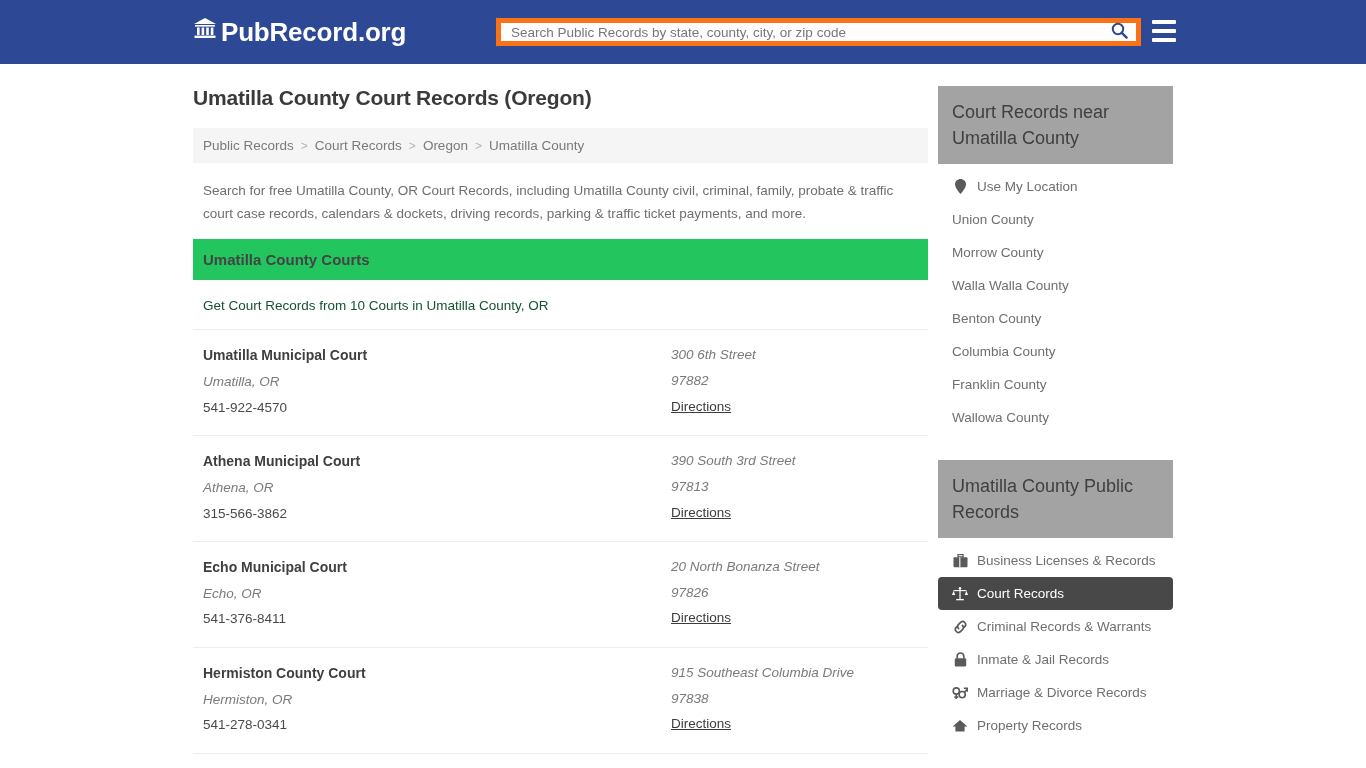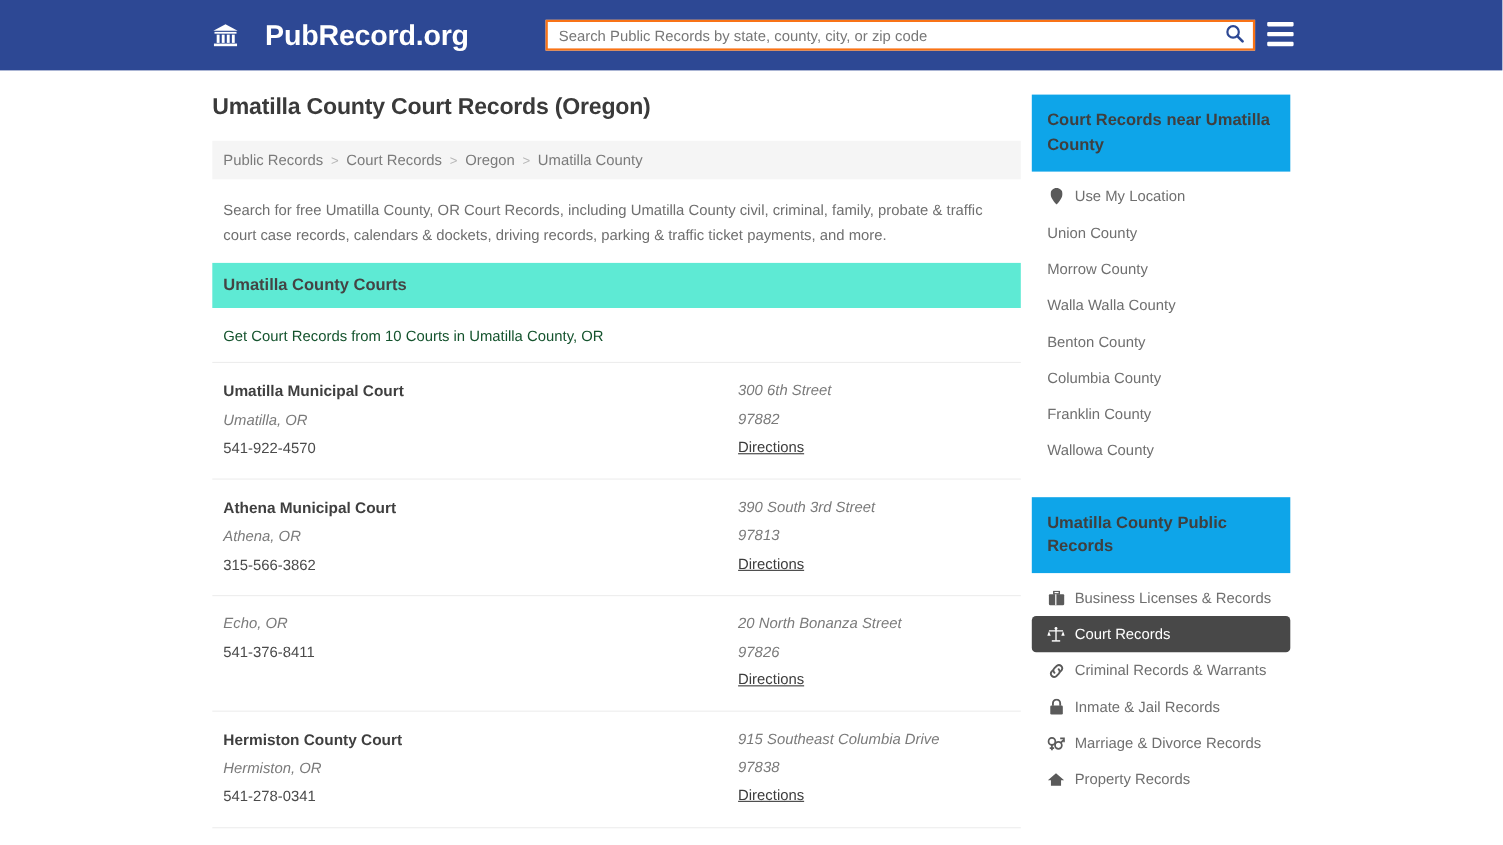--- a/index.html
+++ b/index.html
@@ -13,41 +13,41 @@
   
   .site-header {
     height: 64px;
     background: #2d4894;
     display: flex;
     align-items: center;
     position: relative;
   }
   .logo {
     display: flex;
-    align-items: flex-end;
-    gap: 24px;
+    align-items: flex-start;
+    gap: 4px;
     margin-left: 193px;
     text-decoration: none;
   }
   .logo-icon { display: block; }
   .logo-text {
     color: #ffffff;
     font-size: 26px;
     font-weight: bold;
     letter-spacing: -0.2px;
     white-space: nowrap;
   }
   .search-wrap {
     position: absolute;
     left: 496px;
     top: 18px;
     width: 645px;
     height: 28px;
     background: #ffffff;
-    border: 2px solid #f97316;
+    border: 5px solid #f97316;
     display: flex;
     align-items: flex-end;
   }
   .search-input {
     flex: 1;
     height: 100%;
     border: none;
     outline: none;
     padding: 0 10px;
     font-family: "Liberation Sans", sans-serif;
@@ -114,21 +114,21 @@
   .crumb-sep { color: #b5b5b5; font-size: 12px; }
 
   .intro {
     font-size: 13.5px;
     line-height: 1.72;
     color: #6f6f6f;
     padding: 16px 10px 14px 10px;
   }
 
   .section-head {
-    background: #5eead4;
+    background: #22c55e;
     padding: 12px 10px;
     font-size: 15px;
     font-weight: bold;
     color: #444;
   }
   .section-sub {
     font-size: 13.5px;
     color: #14532d;
     padding: 18px 10px 16px 10px;
   }
@@ -164,24 +164,24 @@
     font-size: 13.5px;
     color: #3c3c3c;
     text-decoration: underline;
     line-height: 1.9;
     display: inline-block;
     cursor: pointer;
   }
 
   
   .panel-head {
-    background: #0ea5e9;
+    background: #a3a3a3;
     padding: 13px 14px;
-    font-size: 15px;
-    font-weight: bold;
+    font-size: 18px;
+    font-weight: normal;
     color: #3f3f3f;
     line-height: 1.45;
   }
   .panel-list { padding: 6px 0 10px 0; }
   .panel-item {
     display: flex;
     align-items: center;
     gap: 9px;
     padding: 9px 14px;
     font-size: 13.5px;
@@ -283,20 +283,21 @@
         </div>
         <div class="court-right">
           <div class="court-addr">390 South 3rd Street</div>
           <div class="court-zip">97813</div>
           <a class="directions" href="#">Directions</a>
         </div>
       </div>
 
       <div class="court-row">
         <div class="court-left">
+          <div class="court-name">Echo Municipal Court</div>
           <div class="court-city">Echo, OR</div>
           <div class="court-phone">541-376-8411</div>
         </div>
         <div class="court-right">
           <div class="court-addr">20 North Bonanza Street</div>
           <div class="court-zip">97826</div>
           <a class="directions" href="#">Directions</a>
         </div>
       </div>
 

